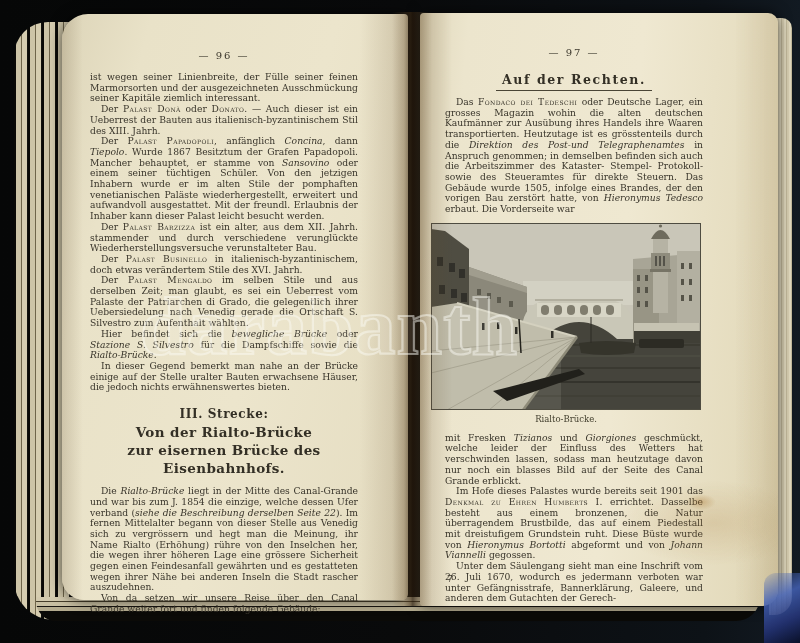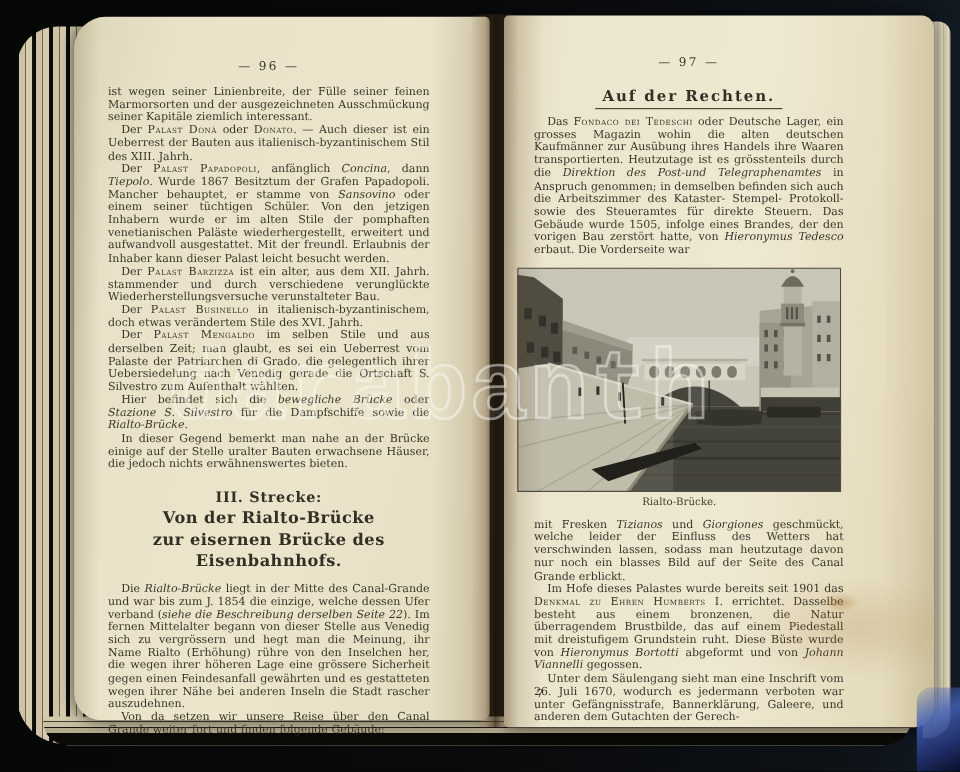--- a/index.html
+++ b/index.html
@@ -50,21 +50,21 @@
   .chapter-heading{text-align:center;margin:11px 0 9px 0;}
   .chapter-heading span{font-size:12.5px;font-weight:bold;letter-spacing:1.6px;color:#332f25;
       border-bottom:1px solid #4a4536;padding:0 6px 3px 6px;}
   figure.photo{margin:8px 0 0 -14px;width:270px;}
   figure.photo svg{display:block;}
   figcaption{font-size:8.5px;text-align:center;margin-top:4px;color:#44402f;}
   .sig{position:absolute;left:27px;bottom:22px;font-size:9px;color:#3c382d;}
   .gutter{position:absolute;left:392px;top:12px;width:40px;height:594px;z-index:2;pointer-events:none;
       background:linear-gradient(90deg,rgba(90,66,35,0) 0%,rgba(99,75,42,.25) 30%,rgba(66,46,22,.55) 46%,rgba(42,27,12,.68) 52%,rgba(99,75,42,.30) 68%,rgba(90,66,35,0) 100%);}
   .watermark{position:absolute;left:140px;top:280px;z-index:3;pointer-events:none;
-      font-family:Liberation Mono, monospace;font-weight:700;font-size:82px;
+      font-family:Liberation Serif, serif;font-weight:700;font-size:82px;
       color:rgba(255,255,255,.08);-webkit-text-stroke:2.2px rgba(250,250,244,.48);
       letter-spacing:1px;}
   .blue-patch{position:absolute;right:0;bottom:0;width:36px;height:70px;z-index:4;
       border-top-left-radius:12px;filter:blur(.6px);
       background:linear-gradient(155deg,rgba(70,100,180,.1) 0%,rgba(68,98,182,.85) 35%,rgba(34,48,110,.95) 70%,rgba(10,16,42,.95) 100%);}
 </style>
 </head>
 <body>
 
 <div class="scene">

